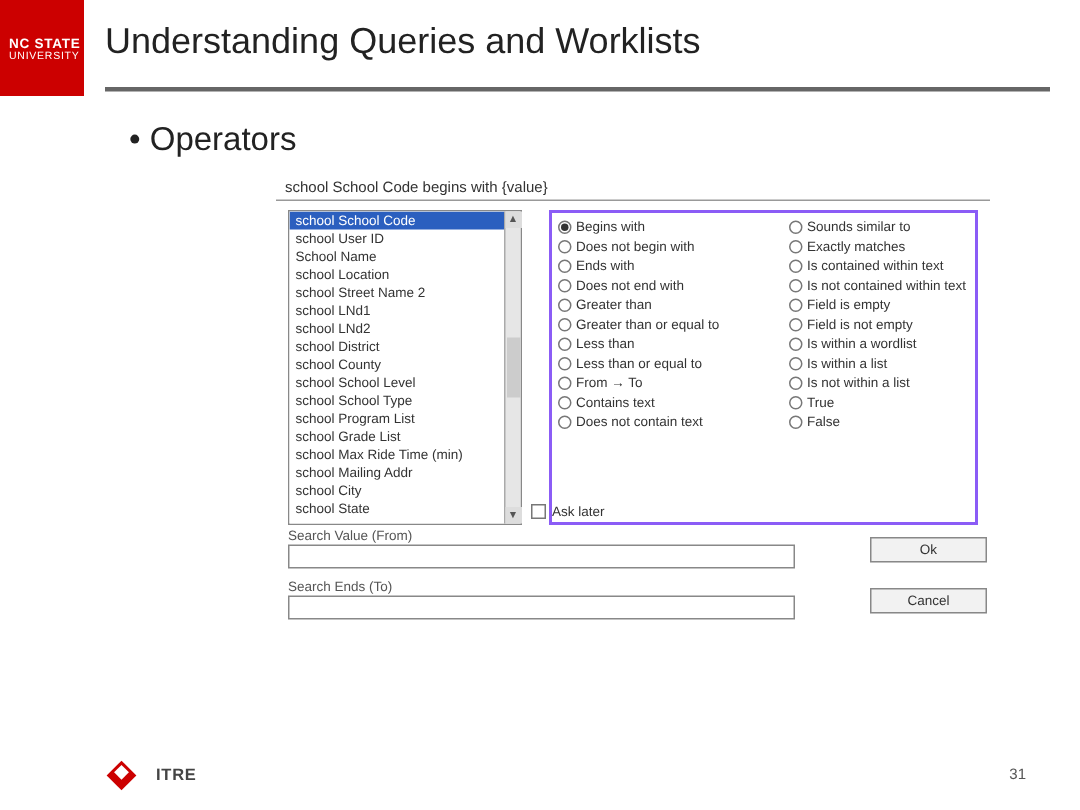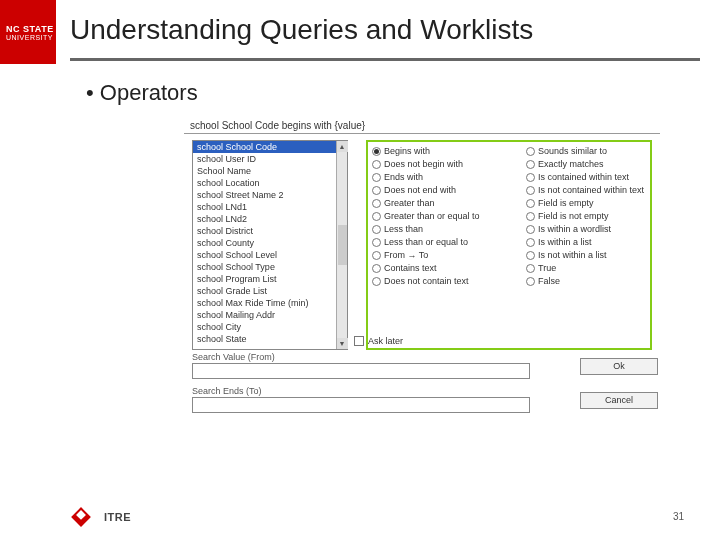--- a/index.html
+++ b/index.html
@@ -1,33 +1,33 @@
 <!DOCTYPE html>
 <html><head>
 <meta charset="utf-8">
 <style>
   * { box-sizing: border-box; margin: 0; padding: 0; }
   body { width: 720px; height: 540px; background: #fff; font-family: Arial, sans-serif; position: relative; overflow: hidden; }
   .red-square { position: absolute; top: 0; left: 0; width: 56px; height: 64px; background: #c00; display: flex; flex-direction: column; justify-content: center; align-items: flex-start; padding-left: 6px; }
   .red-square .l1 { color: #fff; font-size: 9px; font-weight: bold; letter-spacing: 0.5px; }
   .red-square .l2 { color: #fff; font-size: 7px; letter-spacing: 0.5px; }
-  .title { position: absolute; top: 14px; left: 70px; font-size: 28px; color: #222; }
+  .title { position: absolute; top: 14px; left: 70px; font-size: 24px; color: #222; }
   .rule { position: absolute; top: 58px; left: 70px; width: 630px; height: 3px; background: #666; }
   .bullet { position: absolute; top: 80px; left: 86px; font-size: 22px; color: #222; text-align: right; }
   .dialog { position: absolute; top: 118px; left: 184px; width: 476px; background: #fff; font-size: 10px; color: #333; }
   .dlg-titlebar { background: #fff; border-bottom: 1px solid #999; padding: 2px 6px; font-size: 10px; color: #333; }
   .dlg-body { display: flex; padding: 6px 8px 0 8px; gap: 18px; }
   .listbox-wrap { display: flex; border: 1px solid #888; width: 156px; height: 210px; }
   .listbox { flex: 1; overflow: hidden; background: #fff; }
   .lb-item { padding: 1px 4px; white-space: nowrap; font-size: 9px; color: #333; }
   .lb-item.sel { background: #2b5fbf; color: #fff; }
   .lb-scroll { width: 11px; background: #e6e6e6; border-left: 1px solid #aaa; display: flex; flex-direction: column; justify-content: space-between; align-items: center; }
   .lb-scroll .arrow { width: 11px; height: 11px; background: #ddd; font-size: 7px; text-align: center; line-height: 11px; color: #555; }
   .lb-scroll .thumb { width: 9px; height: 40px; background: #ccc; margin: 1px; }
-  .ops { flex: 1; border: 2px solid #84cc16; padding: 4px 4px; display: grid; grid-template-columns: 150px 1fr; row-gap: 3px; column-gap: 4px; align-content: start; height: 210px; }
+  .ops { flex: 1; border: 2px solid #8b5cf6; padding: 4px 4px; display: grid; grid-template-columns: 150px 1fr; row-gap: 3px; column-gap: 4px; align-content: start; height: 210px; }
   .radio { font-size: 9px; color: #333; display: flex; align-items: center; gap: 3px; white-space: nowrap; }
   .rbtn { width: 9px; height: 9px; border: 1px solid #777; border-radius: 50%; display: inline-flex; align-items: center; justify-content: center; flex-shrink: 0; }
   .rbtn.checked::after { content: ""; width: 5px; height: 5px; background: #333; border-radius: 50%; }
   .asklater { position: absolute; top: 336px; left: 354px; display: flex; align-items: center; gap: 4px; font-size: 9px; color: #333; }
   .chk { width: 10px; height: 10px; border: 1px solid #777; background: #fff; }
   .field { position: absolute; left: 192px; width: 338px; }
   .field-label { font-size: 9px; color: #555; margin-bottom: 1px; }
   .field-input { width: 100%; height: 16px; border: 1px solid #888; background: #fff; }
   .btn { position: absolute; right: 62px; width: 78px; height: 17px; border: 1px solid #888; background: #f2f2f2; font-size: 9px; text-align: center; line-height: 15px; color: #333; }
   .footer-logo { position: absolute; bottom: 16px; left: 74px; display: flex; align-items: center; gap: 16px; }

